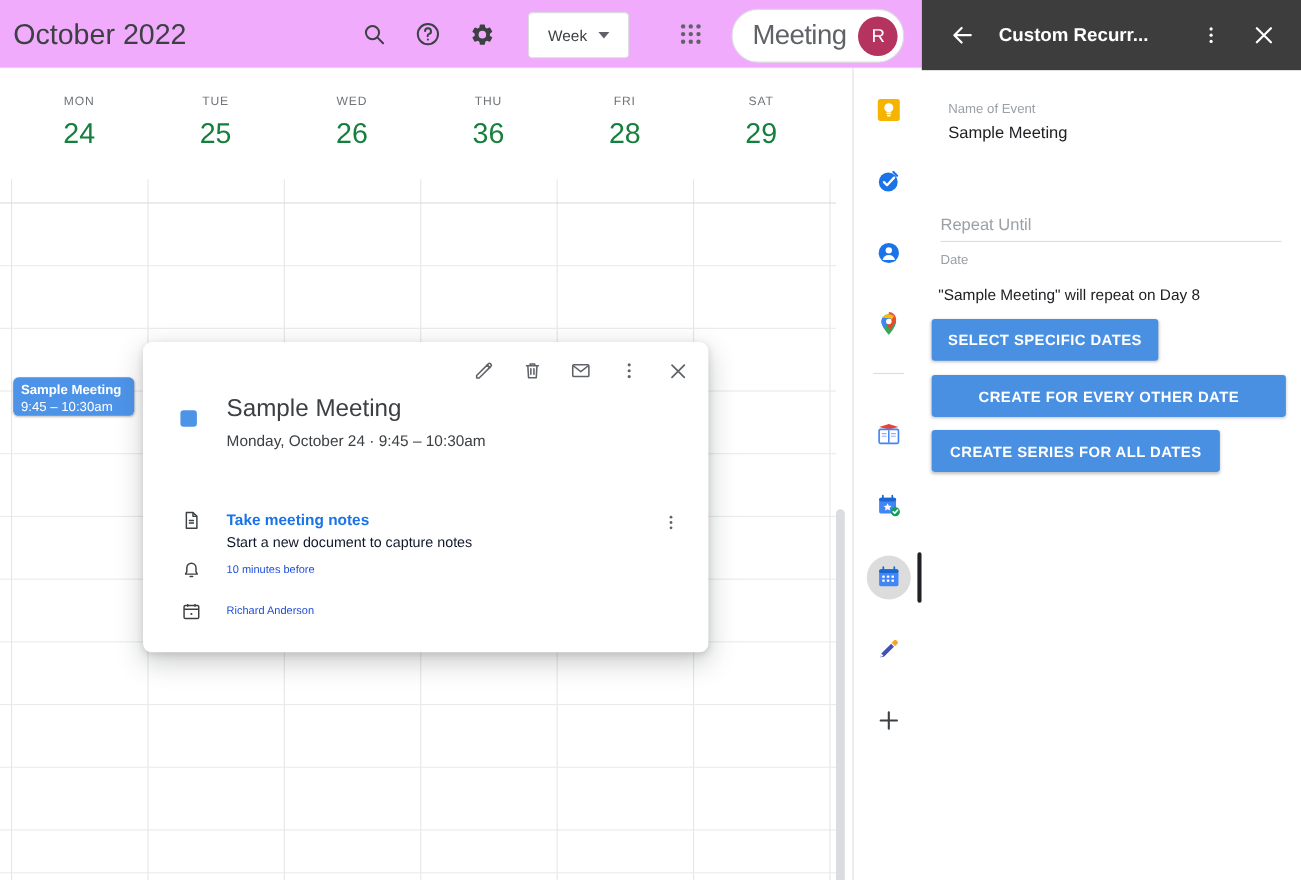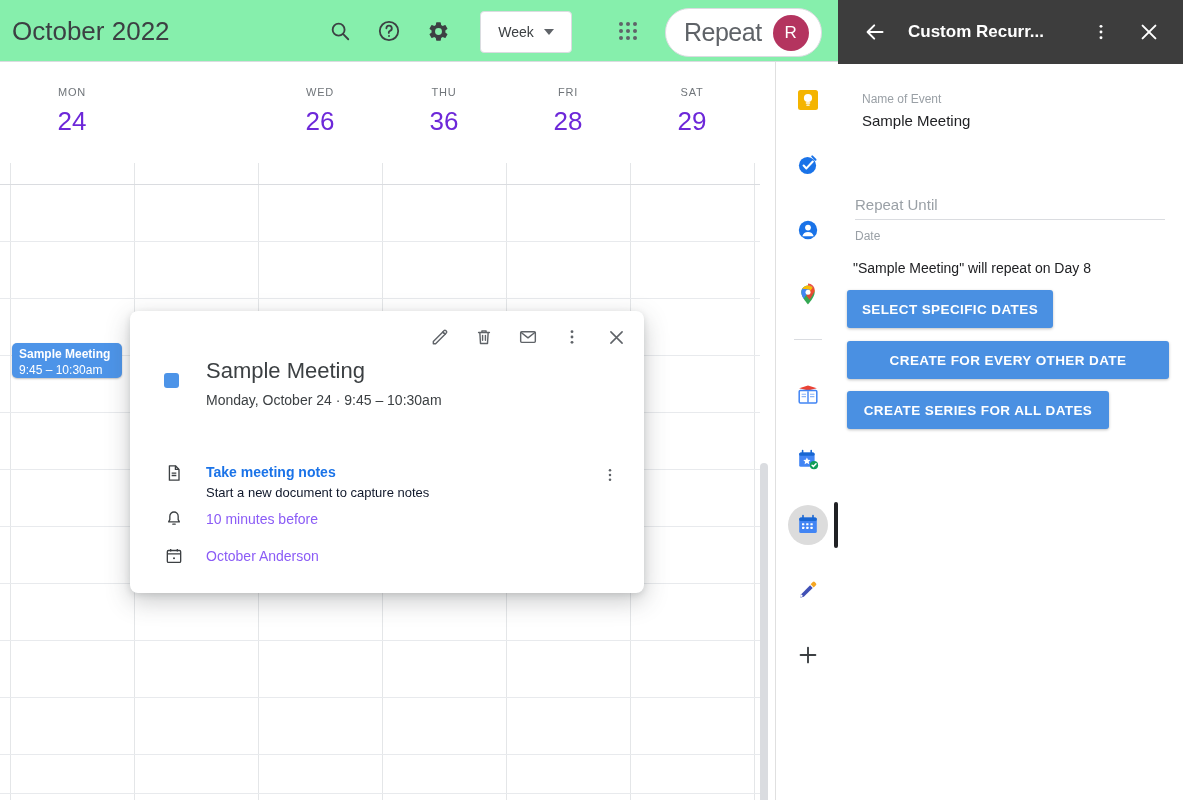--- a/index.html
+++ b/index.html
@@ -5,21 +5,21 @@
   html,body{margin:0;padding:0;}
   body{
     width:1183px;height:800px;overflow:hidden;
     font-family:"Liberation Sans","DejaVu Sans",sans-serif;
     background:#fff;color:#3c4043;
     -webkit-font-smoothing:antialiased;
   }
   .app{position:relative;width:1183px;height:800px;}
 
   
-  .topbar{position:absolute;left:0;top:0;width:838px;height:62px;background:#86efac;
+  .topbar{position:absolute;left:0;top:0;width:838px;height:62px;background:#f0abfc;
           border-bottom:1px solid #dadce0;box-sizing:border-box;}
   .cal-title{position:absolute;left:12px;top:12px;font-size:26px;color:#3c4043;
              letter-spacing:0;line-height:38px;font-weight:400;}
   .icon-btn{position:absolute;top:14px;width:34px;height:34px;border-radius:50%;
             display:flex;align-items:center;justify-content:center;cursor:pointer;}
   .icon-btn svg{display:block;}
   #search-btn{left:323px;}
   #help-btn{left:372px;}
   #settings-btn{left:421px;}
   .view-select{position:absolute;left:480px;top:11px;width:90px;height:40px;
@@ -35,21 +35,21 @@
             border-radius:24px;background:#fff;display:flex;align-items:center;cursor:pointer;}
   .gaccount .gword{font-size:25px;color:#5f6368;margin-left:18px;letter-spacing:-0.5px;}
   .avatar{width:36px;height:36px;border-radius:50%;background:#b4345f;color:#fff;
           display:flex;align-items:center;justify-content:center;font-size:17px;margin-left:11px;}
 
   
   .calwrap{position:absolute;left:0;top:62px;width:775px;height:738px;background:#fff;overflow:hidden;}
   .dayhead{position:absolute;left:0;top:0;width:775px;height:101px;padding-left:12px;}
   .daycol-h{position:absolute;top:0;width:124px;text-align:center;}
   .daycol-h .dow{font-size:11px;letter-spacing:0.8px;color:#70757a;margin-top:24px;}
-  .daycol-h .dnum{font-size:26px;color:#6d28d9;margin-top:8px;line-height:30px;}
+  .daycol-h .dnum{font-size:26px;color:#15803d;margin-top:8px;line-height:30px;}
   .grid{position:absolute;left:0;top:101px;width:775px;height:637px;}
   .vline{position:absolute;top:0;width:1px;height:637px;background:#e4e6e8;}
   .hline{position:absolute;left:0;width:760px;height:1px;background:#e8eaed;}
   .hline.strong{background:#dadce0;}
 
   .event-chip{position:absolute;background:#4d94e8;color:#fff;border-radius:5px;
               padding:4px 6px 5px 7px;box-sizing:border-box;overflow:hidden;cursor:pointer;
               box-shadow:0 1px 2px rgba(0,0,0,.25);}
   .event-chip .ev-t{font-size:12px;font-weight:bold;line-height:15px;white-space:nowrap;}
   .event-chip .ev-s{font-size:12px;line-height:16px;white-space:nowrap;}
@@ -63,21 +63,21 @@
          box-sizing:border-box;}
   .pop-tools{position:absolute;right:14px;top:12px;display:flex;align-items:center;gap:16px;}
   .ptool{width:28px;height:28px;display:flex;align-items:center;justify-content:center;cursor:pointer;border-radius:50%;}
   .pop-chip{position:absolute;left:34px;top:62px;width:15px;height:15px;border-radius:3px;background:#4d94e8;}
   .pop-title{position:absolute;left:76px;top:46px;font-size:22px;color:#3c4043;line-height:28px;}
   .pop-when{position:absolute;left:76px;top:79px;font-size:14px;color:#3c4043;line-height:20px;}
   .prow{position:absolute;left:76px;display:flex;flex-direction:column;}
   .pico{position:absolute;left:34px;width:20px;height:20px;display:flex;align-items:center;justify-content:center;}
   .plink{font-size:14px;color:#1a73e8;font-weight:bold;line-height:18px;cursor:pointer;}
   .psub{font-size:13px;color:#0f172a;line-height:18px;margin-top:3px;}
-  .ptext{font-size:14px;color:#8b5cf6;line-height:20px;}
+  .ptext{font-size:10px;color:#1d4ed8;line-height:20px;}
   .prow-kebab{position:absolute;right:22px;width:24px;height:24px;display:flex;align-items:center;justify-content:center;cursor:pointer;}
 
   
   .rail{position:absolute;left:775px;top:62px;width:63px;height:738px;background:#fff;
         border-left:1px solid #e0e0e0;}
   .rail-item{position:absolute;left:12px;width:40px;height:40px;border-radius:50%;
              display:flex;align-items:center;justify-content:center;cursor:pointer;}
   .rail-item.sel{background:#dcdcdc;}
   .rail-div{position:absolute;left:18px;width:28px;height:1px;background:#dadce0;}
   .rail-indicator{position:absolute;left:58px;width:4px;height:46px;background:#202124;border-radius:2px;}
@@ -142,31 +142,35 @@
           <i></i>
           <i></i>
           <i></i>
           <i></i>
           <i></i>
           <i></i>
       </span>
     </div>
 
     <div class="gaccount">
-      <span class="gword">Repeat</span>
+      <span class="gword">Meeting</span>
       <span class="avatar">R</span>
     </div>
   </div>
 
   <div class="calwrap">
 
     <div class="dayhead">
       <div class="daycol-h" style="left:10px">
         <div class="dow">MON</div>
         <div class="dnum">24</div>
+      </div>
+      <div class="daycol-h" style="left:134px">
+        <div class="dow">TUE</div>
+        <div class="dnum">25</div>
       </div>
       <div class="daycol-h" style="left:258px">
         <div class="dow">WED</div>
         <div class="dnum">26</div>
       </div>
       <div class="daycol-h" style="left:382px">
         <div class="dow">THU</div>
         <div class="dnum">36</div>
       </div>
       <div class="daycol-h" style="left:506px">
@@ -278,21 +282,21 @@
     </div>
 
     <div class="pico" style="top:235px">
       <svg width="20" height="20" viewBox="0 0 24 24" fill="none" stroke="#3c4043" stroke-width="1.6" stroke-linejoin="round">
         <rect x="4" y="5.4" width="16" height="14.2" rx="1.4"></rect>
           <path d="M4 9.4h16M8 3.6v3M16 3.6v3"></path>
         <circle cx="12" cy="14.6" r="1.2" fill="#3c4043" stroke="none"></circle>
       </svg>
     </div>
     <div class="prow" style="top:235px">
-      <span class="ptext">October Anderson</span>
+      <span class="ptext">Richard Anderson</span>
     </div>
   </div>
 
   <div class="rail">
 
     <div class="rail-item" style="top:18px">
       <svg width="24" height="24" viewBox="0 0 24 24">
         <rect x="2" y="2" width="20" height="20" rx="2.5" fill="#f4b400"></rect>
         <circle cx="12" cy="10" r="4.1" fill="#fff"></circle>
         <rect x="9.7" y="14.3" width="4.6" height="1.5" rx="0.7" fill="#fff"></rect>

